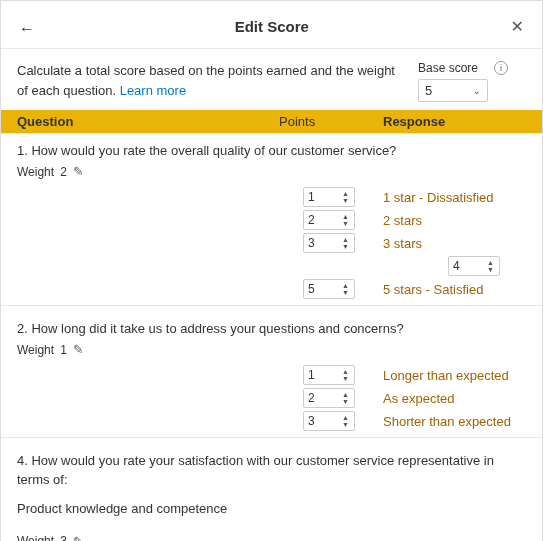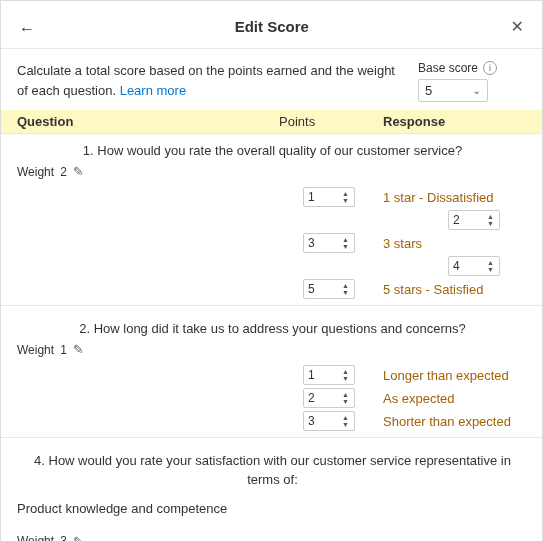--- a/index.html
+++ b/index.html
@@ -72,21 +72,21 @@
       flex-direction: column;
       align-items: flex-start;
       min-width: 110px;
     }
     .base-score-label {
       font-size: 12px;
       color: #333;
       margin-bottom: 4px;
       display: flex;
       align-items: center;
-      gap: 5px;
+      gap: 16px;
     }
     .info-icon {
       display: inline-flex;
       align-items: center;
       justify-content: center;
       width: 14px;
       height: 14px;
       border-radius: 50%;
       border: 1px solid #999;
       font-size: 9px;
@@ -107,21 +107,21 @@
     }
     .chevron-down {
       font-size: 10px;
       color: #555;
     }
     .table-header {
       display: flex;
       align-items: center;
       padding: 4px 16px;
       border-bottom: 1px solid #e8e8e8;
-      background: #fef9c3;
+      background: #eab308;
     }
     .col-question {
       flex: 1;
       font-weight: 600;
       font-size: 13px;
     }
     .col-points {
       width: 104px;
       font-weight: 400;
       font-size: 13px;
@@ -131,21 +131,20 @@
       font-weight: 600;
       font-size: 13px;
     }
     .content {
       flex: 1;
       overflow-y: auto;
       padding: 0 0 16px 0;
     }
     .question-block {
       padding: 8px 16px 4px 16px;
-      text-align: center;
     }
     .question-text {
       font-size: 13px;
       color: #333;
       line-height: 1.4;
       margin-bottom: 4px;
     }
     .weight-row {
       display: flex;
       align-items: center;
@@ -285,20 +284,21 @@
         <div class="score-left"></div>
         <div class="score-input-wrap">
           <div class="score-input">
             <span>2</span>
             <div class="score-spinners">
               <button class="spin-btn">▲</button>
               <button class="spin-btn">▼</button>
             </div>
           </div>
         </div>
+        <div class="score-response">2 stars</div>
       </div>
       <div class="score-row">
         <div class="score-left"></div>
         <div class="score-input-wrap">
           <div class="score-input">
             <span>3</span>
             <div class="score-spinners">
               <button class="spin-btn">▲</button>
               <button class="spin-btn">▼</button>
             </div>

